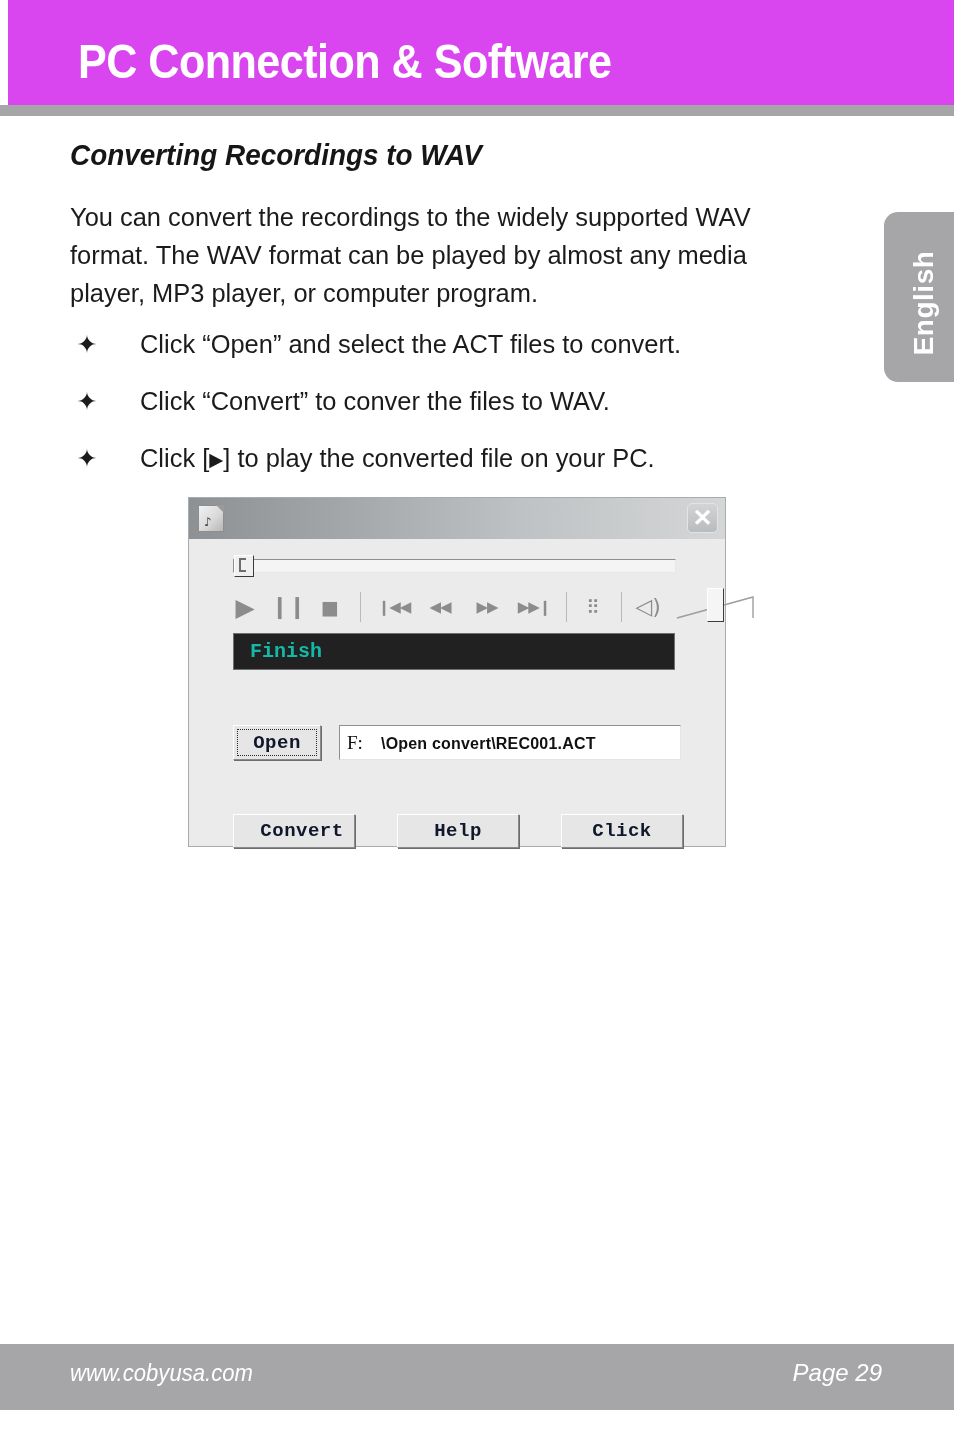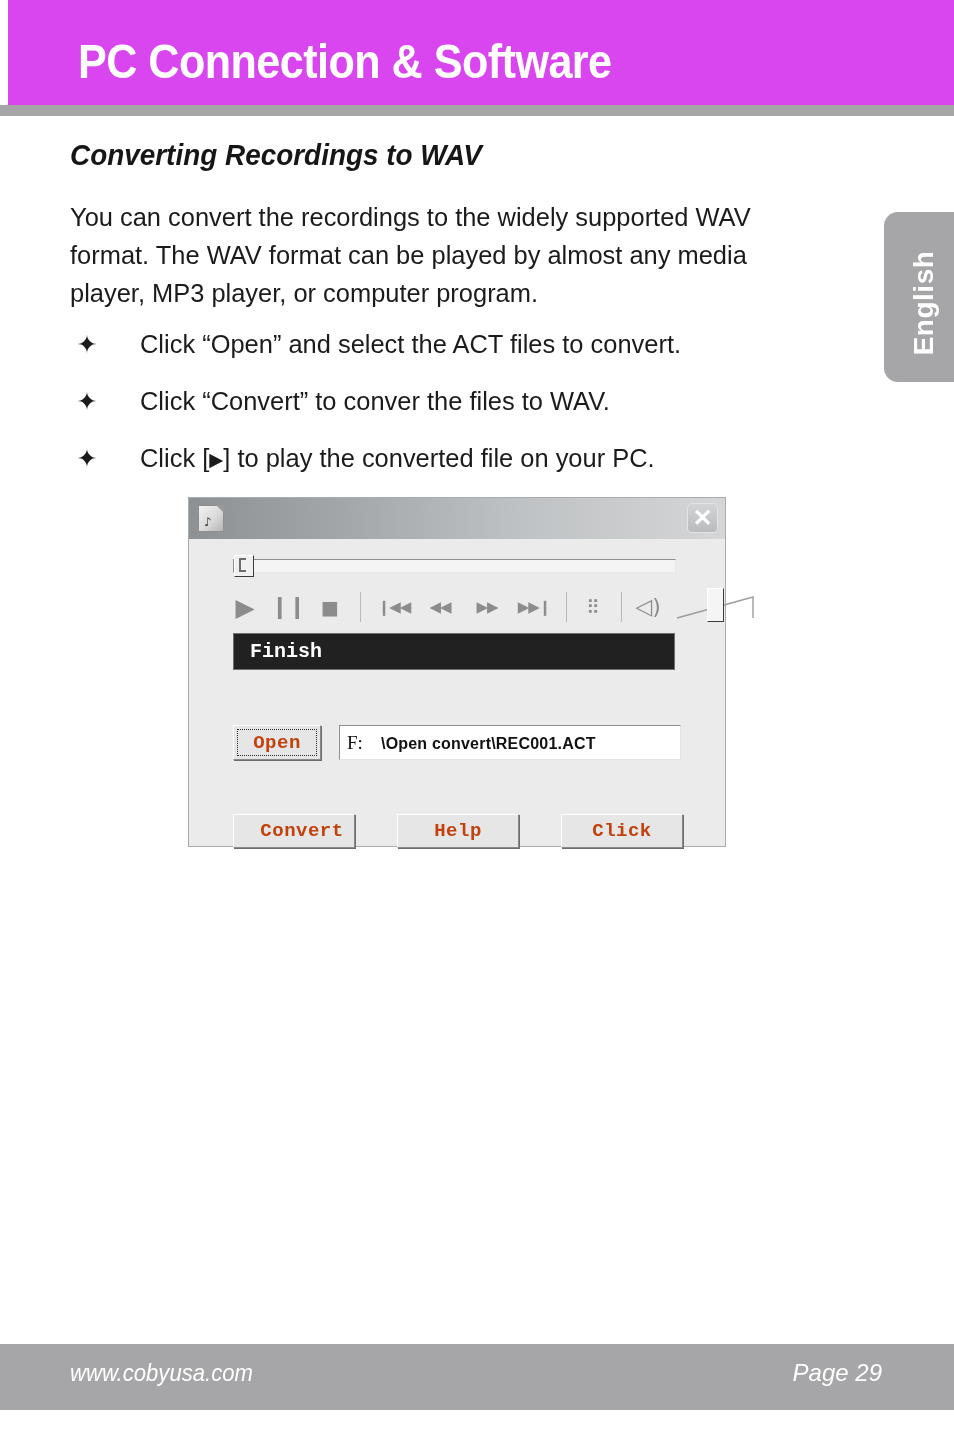--- a/index.html
+++ b/index.html
@@ -351,39 +351,39 @@
     box-sizing: border-box;
   }
   .status-text {
     position: absolute;
     left: 16px;
     top: 6px;
     font-family: "Liberation Mono", "DejaVu Sans Mono", monospace;
     font-weight: bold;
     font-size: 20px;
     line-height: 24px;
-    color: #ffffff;
+    color: #14b8a6;
   }
 
   
   .btn {
     position: absolute;
     background: #e6e6e6;
     border: 1px solid #ffffff;
     border-right-color: #8a8a8a;
     border-bottom-color: #8a8a8a;
     box-sizing: border-box;
     box-shadow: 1px 1px 0 #6d6d6d;
     display: flex;
     align-items: center;
     justify-content: center;
     font-family: "Liberation Mono", "DejaVu Sans Mono", monospace;
     font-weight: bold;
     font-size: 19px;
-    color: #c2410c;
+    color: #0f172a;
     letter-spacing: 0.5px;
   }
   .btn-open {
     left: 44px;
     top: 186px;
     width: 88px;
     height: 35px;
   }
   .btn-open .focus-ring {
     position: absolute;

